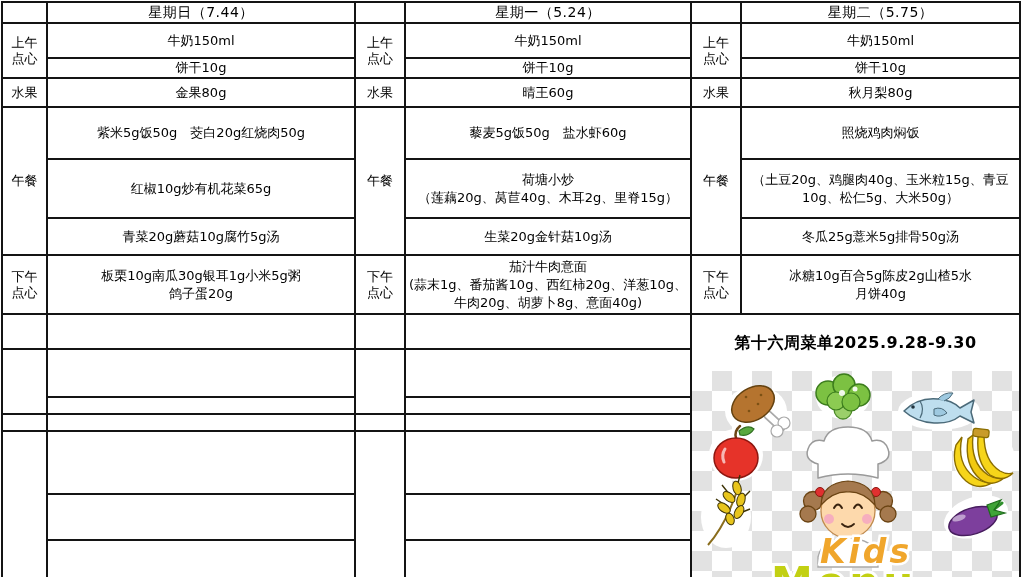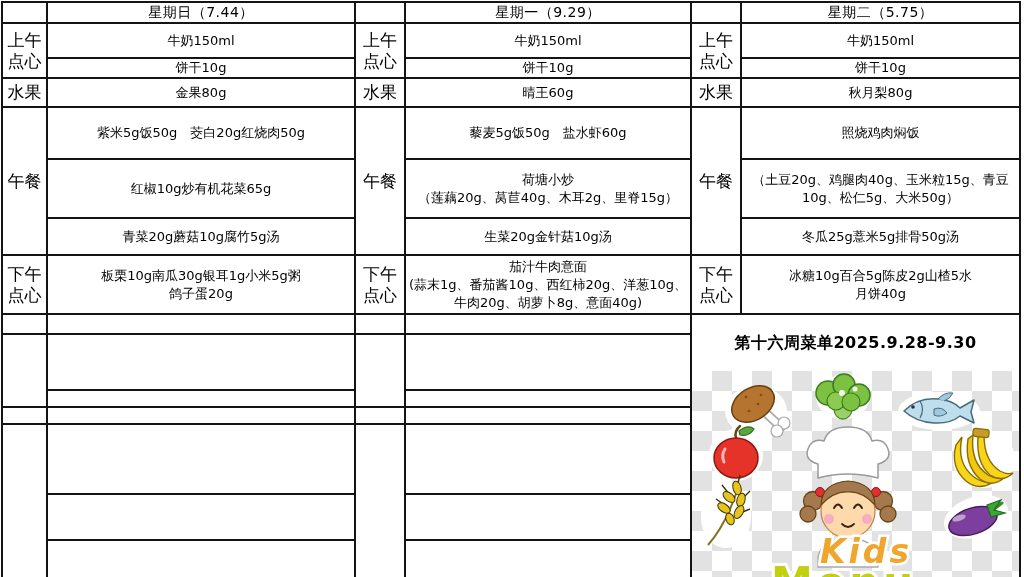--- a/index.html
+++ b/index.html
@@ -9,21 +9,21 @@
   }
   table.menu{border-collapse:collapse;table-layout:fixed;margin:1px 0 0 1px}
   .menu td{
     border:2px solid #141414;
     padding:0 2px;
     text-align:center;vertical-align:middle;
     font-size:13px;line-height:1.38;
     white-space:pre-line;overflow:hidden;
   }
   td.day-header{font-size:14px;letter-spacing:.5px}
-  td.row-label{font-size:17px;line-height:1.25}
+  td.row-label{font-size:13px;line-height:1.25}
   td.menu-art{padding:0;vertical-align:top;background:#fff}
   .week-title{
     height:20px;line-height:20px;text-align:center;
     font-weight:bold;font-size:16px;letter-spacing:.5px;
     white-space:nowrap;overflow:hidden;
   }
   .illustration{
     position:relative;width:100%;height:233px;background-color:#fff;
     background-image:
       linear-gradient(45deg,#e2e2e2 25%,transparent 25%,transparent 75%,#e2e2e2 75%),
@@ -44,21 +44,21 @@
       <col style="width:286px">
     <col style="width:50px">
       <col style="width:279px">
   </colgroup>
 
   <tbody>
       <tr style="height:18px">
     <td></td>
     <td class="day-header">星期日（7.44）</td>
     <td></td>
-    <td class="day-header">星期一（9.29）</td>
+    <td class="day-header">星期一（5.24）</td>
     <td></td>
     <td class="day-header">星期二（5.75）</td>
   </tr>
 
   <tr style="height:35px">
     <td class="row-label" rowspan="2">上午
 点心</td>
     <td>牛奶150ml</td>
     <td class="row-label" rowspan="2">上午
 点心</td>
@@ -113,21 +113,21 @@
     <td class="row-label">下午
 点心</td>
     <td>茄汁牛肉意面
 (蒜末1g、番茄酱10g、西红柿20g、洋葱10g、牛肉20g、胡萝卜8g、意面40g)</td>
     <td class="row-label">下午
 点心</td>
     <td>冰糖10g百合5g陈皮2g山楂5水
 月饼40g</td>
   </tr>
 
-  <tr style="height:20px">
+  <tr style="height:35px">
     <td></td>
     <td></td>
     <td></td>
     <td></td>
     <td class="menu-art" rowspan="8" colspan="2">
       <div class="week-title">第十六周菜单2025.9.28-9.30</div>
       <div class="illustration">
         <svg width="327" height="233" viewBox="0 0 327 233" xmlns="http://www.w3.org/2000/svg">
 
           <ellipse cx="64" cy="40" rx="31" ry="25" fill="#fff"></ellipse>

